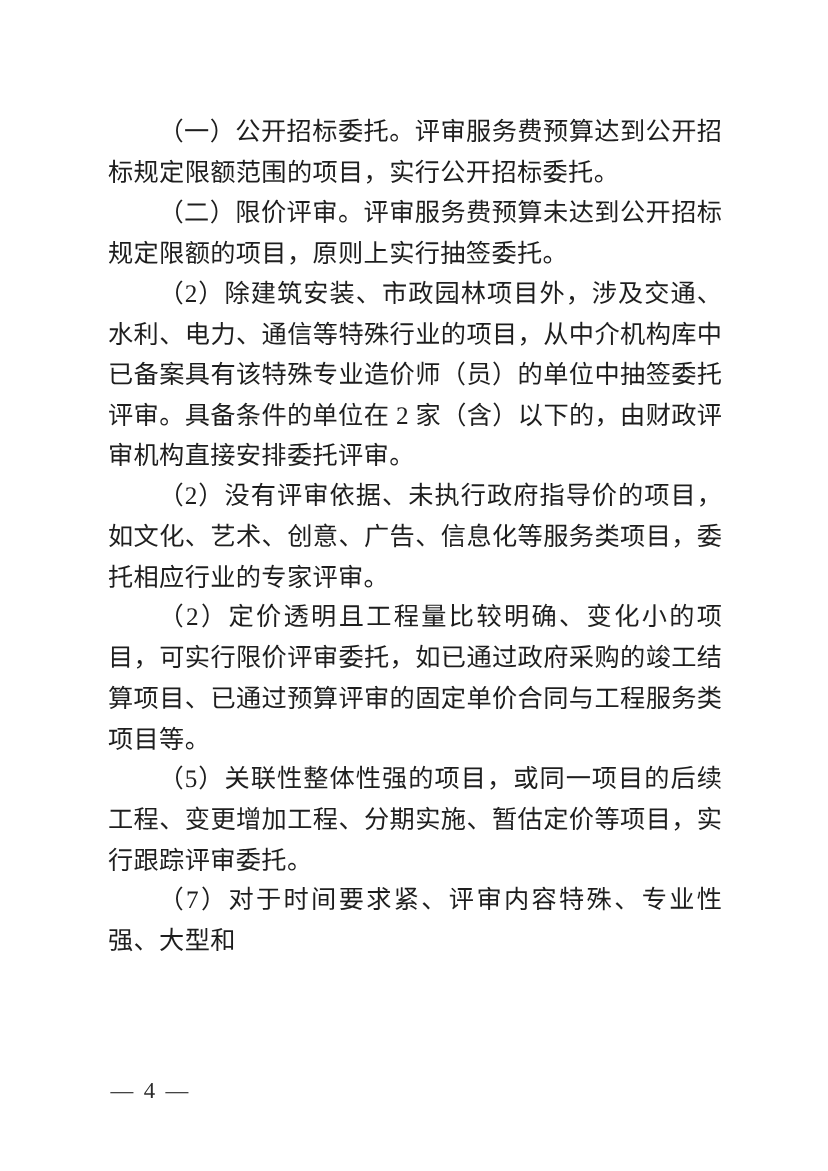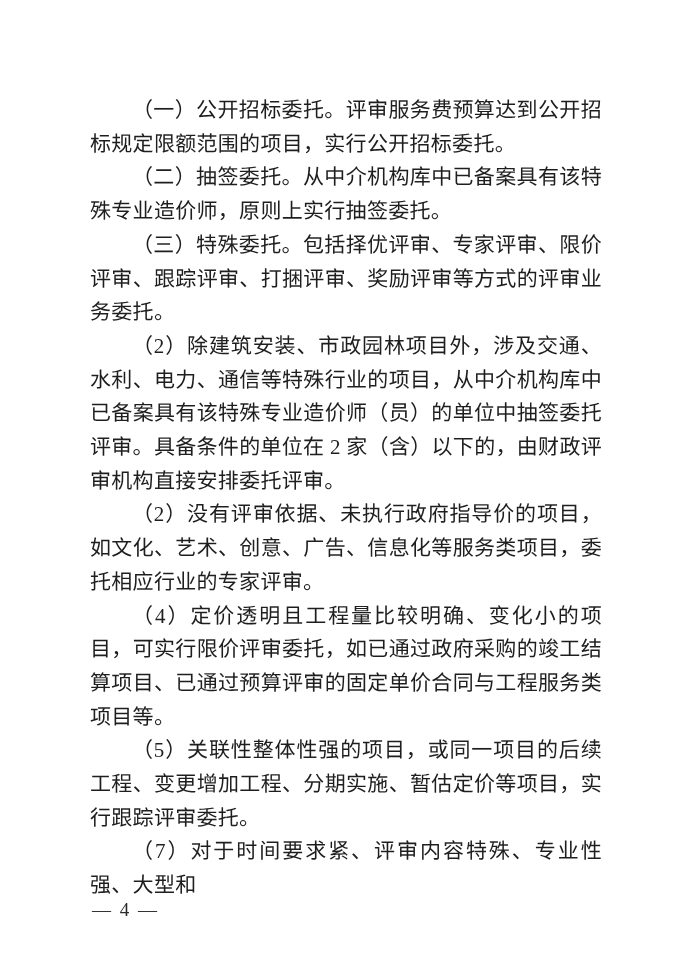--- a/index.html
+++ b/index.html
@@ -42,25 +42,24 @@
     letter-spacing: 2px;
     color: #2a2a2a;
   }
 </style>
 </head>
 <body>
 
 <div class="page">
   <main class="doc-body">
     <p>（一）公开招标委托。评审服务费预算达到公开招标规定限额范围的项目，实行公开招标委托。</p>
-    <p>（二）抽签委托。从中介机构库中已备案具有该特殊专业造价师，原则上实行抽签委托。</p>
-    <p>（三）特殊委托。包括择优评审、专家评审、限价评审、跟踪评审、打捆评审、奖励评审等方式的评审业务委托。</p>
+    <p>（二）限价评审。评审服务费预算未达到公开招标规定限额的项目，原则上实行抽签委托。</p>
     <p>（2）除建筑安装、市政园林项目外，涉及交通、水利、电力、通信等特殊行业的项目，从中介机构库中已备案具有该特殊专业造价师（员）的单位中抽签委托评审。具备条件的单位在 2 家（含）以下的，由财政评审机构直接安排委托评审。</p>
     <p>（2）没有评审依据、未执行政府指导价的项目，如文化、艺术、创意、广告、信息化等服务类项目，委托相应行业的专家评审。</p>
-    <p>（4）定价透明且工程量比较明确、变化小的项目，可实行限价评审委托，如已通过政府采购的竣工结算项目、已通过预算评审的固定单价合同与工程服务类项目等。</p>
+    <p>（2）定价透明且工程量比较明确、变化小的项目，可实行限价评审委托，如已通过政府采购的竣工结算项目、已通过预算评审的固定单价合同与工程服务类项目等。</p>
     <p>（5）关联性整体性强的项目，或同一项目的后续工程、变更增加工程、分期实施、暂估定价等项目，实行跟踪评审委托。</p>
     <p>（7）对于时间要求紧、评审内容特殊、专业性强、大型和</p>
   </main>
 
   <div class="page-footer">
     <span>— 4 —</span>
   </div>
 </div>
 
 </body></html>

